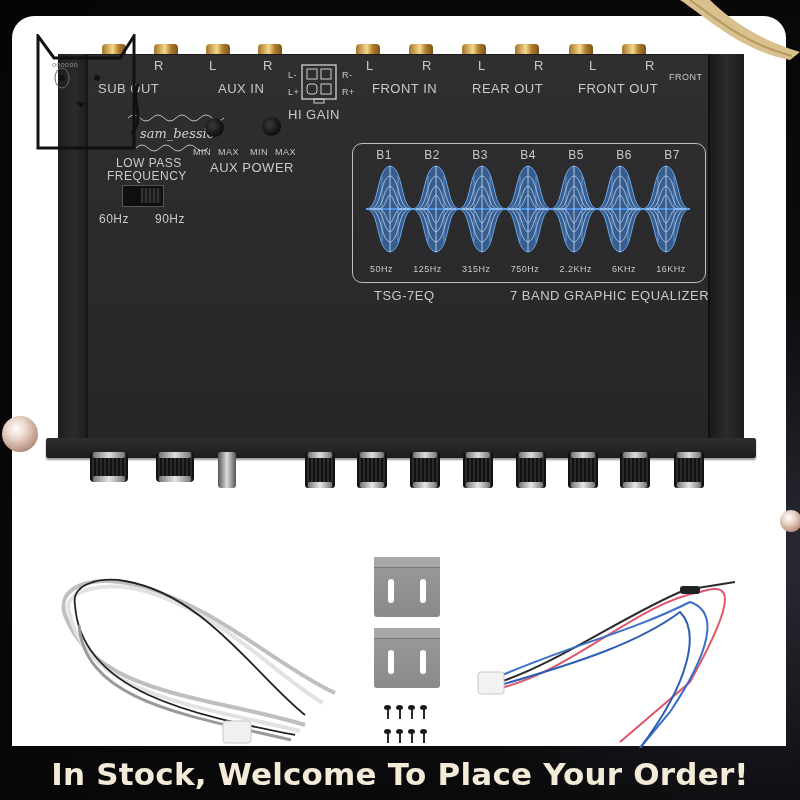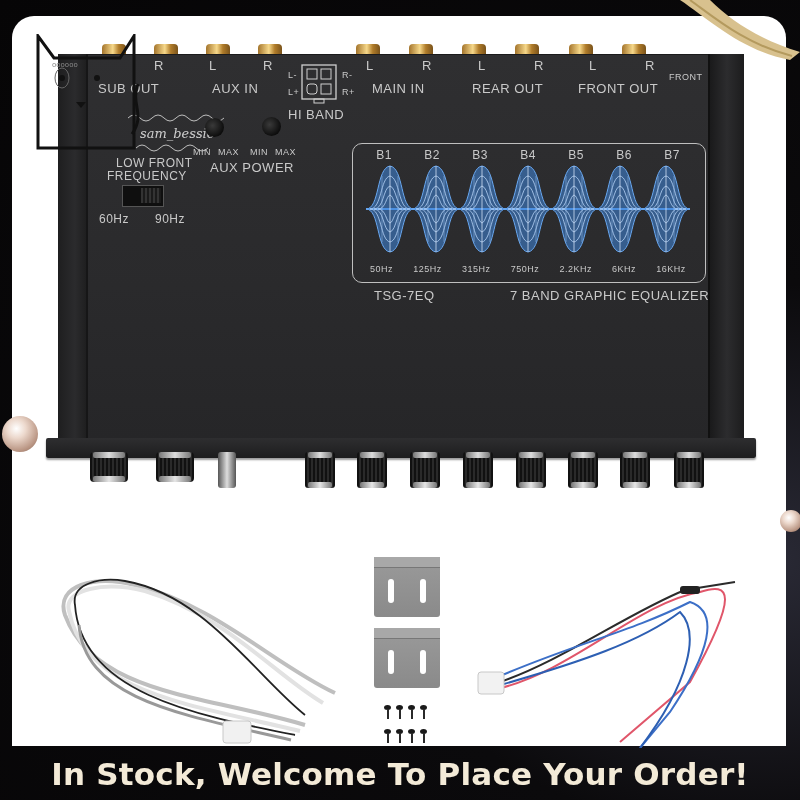--- a/index.html
+++ b/index.html
@@ -68,55 +68,55 @@
 <span class="lbl big" style="left:209px;top:58px">L</span>
 <span class="lbl big" style="left:263px;top:58px">R</span>
 <span class="lbl big" style="left:366px;top:58px">L</span>
 <span class="lbl big" style="left:422px;top:58px">R</span>
 <span class="lbl big" style="left:478px;top:58px">L</span>
 <span class="lbl big" style="left:534px;top:58px">R</span>
 <span class="lbl big" style="left:589px;top:58px">L</span>
 <span class="lbl big" style="left:645px;top:58px">R</span>
 
 <span class="lbl big" style="left:98px;top:81px">SUB OUT</span>
-<span class="lbl big" style="left:212px;top:81px">AUX IN</span>
-<span class="lbl big" style="left:372px;top:81px">MAIN IN</span>
+<span class="lbl big" style="left:218px;top:81px">AUX IN</span>
+<span class="lbl big" style="left:372px;top:81px">FRONT IN</span>
 <span class="lbl big" style="left:472px;top:81px">REAR OUT</span>
 <span class="lbl big" style="left:578px;top:81px">FRONT OUT</span>
 <span class="lbl small" style="left:669px;top:72px">FRONT</span>
 
 <svg style="position:absolute;left:300px;top:63px" width="40" height="42">
   <rect x="2" y="2" width="34" height="34" fill="none" stroke="#cfcfcf" stroke-width="1.3"></rect>
   <rect x="7" y="6" width="10" height="10" fill="none" stroke="#cfcfcf"></rect>
   <rect x="21" y="6" width="10" height="10" fill="none" stroke="#cfcfcf"></rect>
   <rect x="7" y="21" width="10" height="10" fill="none" stroke="#cfcfcf" rx="3"></rect>
   <rect x="21" y="21" width="10" height="10" fill="none" stroke="#cfcfcf"></rect>
   <rect x="14" y="36" width="10" height="4" fill="none" stroke="#cfcfcf"></rect>
 </svg>
 <span class="lbl small" style="left:288px;top:70px">L-</span>
 <span class="lbl small" style="left:342px;top:70px">R-</span>
 <span class="lbl small" style="left:288px;top:87px">L+</span>
 <span class="lbl small" style="left:342px;top:87px">R+</span>
-<span class="lbl big" style="left:288px;top:107px">HI BAND</span>
+<span class="lbl big" style="left:288px;top:107px">HI GAIN</span>
 
 <svg style="position:absolute;left:128px;top:112px" width="100" height="42">
   <path d="M0 6 q 6 -6 12 0 t 12 0 t 12 0 t 12 0 t 12 0 t 12 0 t 12 0 t 12 0" fill="none" stroke="#bdbdbd" stroke-width="1"></path>
   <path d="M8 36 q 6 -6 12 0 t 12 0 t 12 0 t 12 0 t 12 0 t 12 0" fill="none" stroke="#bdbdbd" stroke-width="1"></path>
 </svg>
 <span style="position:absolute;left:140px;top:126px;color:#cfcfcf;font-family:'DejaVu Serif',serif;font-style:italic;font-size:13px;">sam_bessie</span>
 
 <div class="knob-top" style="left:205px;top:118px"></div>
 <div class="knob-top" style="left:262px;top:117px"></div>
 <span class="lbl small" style="left:193px;top:147px">MIN</span>
 <span class="lbl small" style="left:218px;top:147px">MAX</span>
 <span class="lbl small" style="left:250px;top:147px">MIN</span>
 <span class="lbl small" style="left:275px;top:147px">MAX</span>
 <span class="lbl big" style="left:210px;top:160px">AUX POWER</span>
 
-<span class="lbl" style="left:116px;top:156px">LOW FRONT</span>
+<span class="lbl" style="left:116px;top:156px">LOW PASS</span>
 <span class="lbl" style="left:107px;top:169px">FREQUENCY</span>
 <div class="slide-switch">
     <div class="thumb"></div>
   </div>
 <span class="lbl" style="left:99px;top:212px">60Hz</span>
 <span class="lbl" style="left:155px;top:212px">90Hz</span>
 
 <svg style="position:absolute;left:34px;top:34px" width="110" height="122">
   <path d="M4 2 L4 114 L100 114 L100 2 L86 24 L20 24 Z" fill="none" stroke="#111" stroke-width="3"></path>
   <path d="M98 100 C 112 80, 96 70, 104 50" fill="none" stroke="#111" stroke-width="3"></path>

